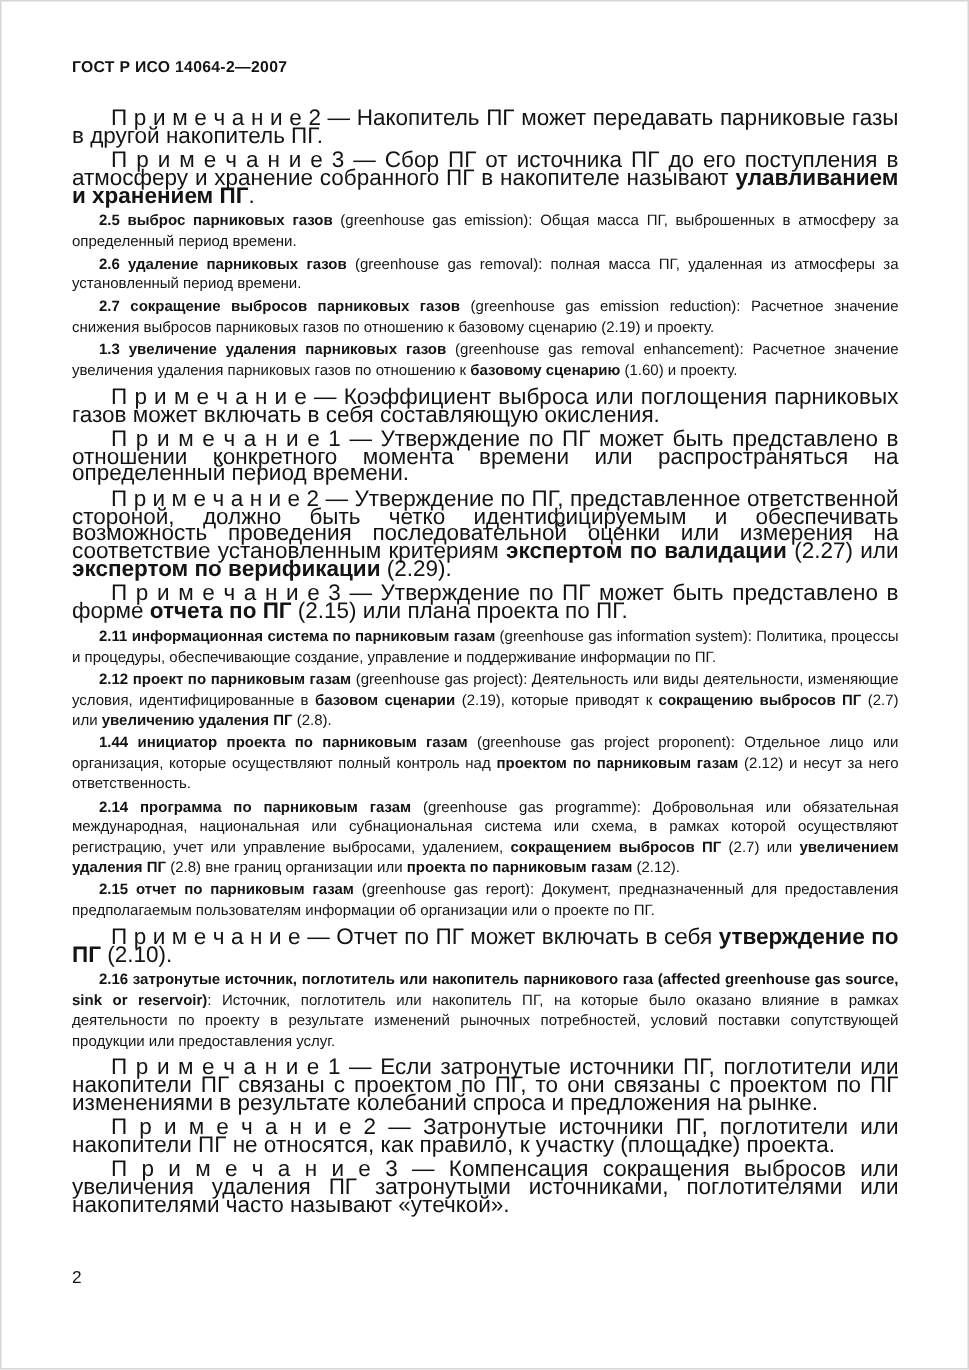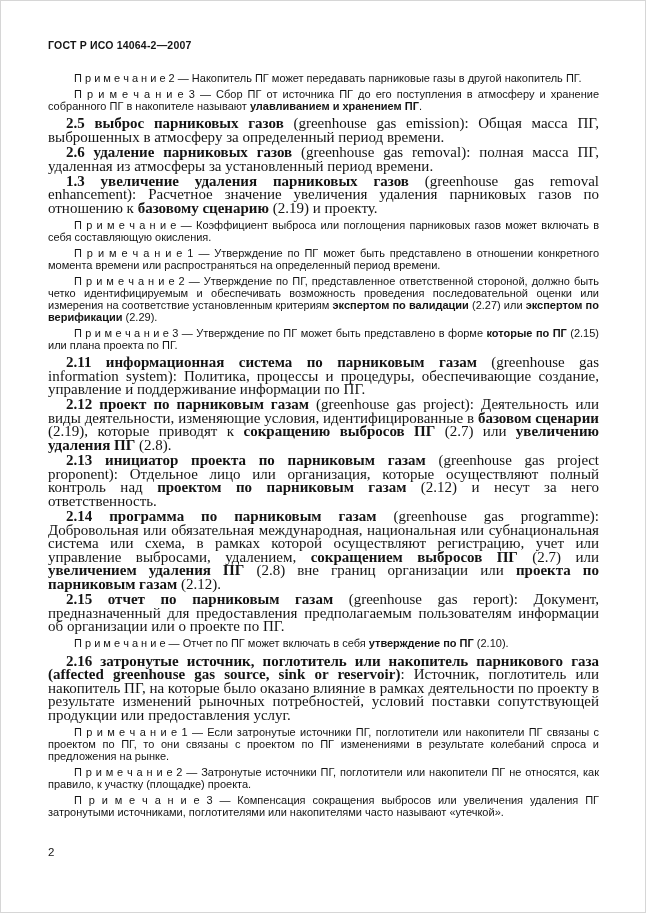--- a/index.html
+++ b/index.html
@@ -24,28 +24,27 @@
     font-weight: bold;
     font-size: 10.5px;
     letter-spacing: 0.2px;
     margin-bottom: 22px;
   }
   .content p {
     margin: 0;
     text-align: justify;
   }
   p.term {
-    font-size: 15px;
+    font-size: 10px;
     line-height: 13.6px;
     text-indent: 18px;
     margin: 1.5px 0;
-    font-family: Liberation Serif, serif;
   }
   p.note {
-    font-size: 11px;
+    font-size: 15px;
     line-height: 11.8px;
     text-indent: 26px;
     margin: 4.5px 0;
   }
   .b {
     font-weight: bold;
     margin-top: 44px;
   }
   .page-number {
     position: absolute;
@@ -58,28 +57,29 @@
 <body>
 
 <div class="page">
   <div class="doc-header">ГОСТ Р ИСО 14064-2—2007</div>
 
   <div class="content">
       <p class="note"><span>П р и м е ч а н и е 2 — Накопитель ПГ может передавать парниковые газы в другой накопитель ПГ.</span></p>
       <p class="note"><span>П р и м е ч а н и е 3 — Сбор ПГ от источника ПГ до его поступления в атмосферу и хранение собранного ПГ в накопителе называют </span><span class="b">улавливанием и хранением ПГ</span><span>.</span></p>
       <p class="term"><span class="b">2.5 выброс парниковых газов</span><span> (greenhouse gas emission): Общая масса ПГ, выброшенных в атмосферу за определенный период времени.</span></p>
       <p class="term"><span class="b">2.6 удаление парниковых газов</span><span> (greenhouse gas removal): полная масса ПГ, удаленная из атмосферы за установленный период времени.</span></p>
-      <p class="term"><span class="b">1.3 увеличение удаления парниковых газов</span><span> (greenhouse gas removal enhancement): Расчетное значение увеличения удаления парниковых газов по отношению к </span><span class="b">базовому сценарию</span><span> (2.19) и проекту.</span></p>
+      <p class="term"><span class="b">2.7 сокращение выбросов парниковых газов</span><span> (greenhouse gas emission reduction): Расчетное значение снижения выбросов парниковых газов по отношению к базовому сценарию (2.19) и проекту.</span></p>
+      <p class="term"><span class="b">1.3 увеличение удаления парниковых газов</span><span> (greenhouse gas removal enhancement): Расчетное значение увеличения удаления парниковых газов по отношению к </span><span class="b">базовому сценарию</span><span> (1.60) и проекту.</span></p>
       <p class="note"><span>П р и м е ч а н и е — Коэффициент выброса или поглощения парниковых газов может включать в себя составляющую окисления.</span></p>
       <p class="note"><span>П р и м е ч а н и е 1 — Утверждение по ПГ может быть представлено в отношении конкретного момента времени или распространяться на определенный период времени.</span></p>
       <p class="note"><span>П р и м е ч а н и е 2 — Утверждение по ПГ, представленное ответственной стороной, должно быть четко идентифицируемым и обеспечивать возможность проведения последовательной оценки или измерения на соответствие установленным критериям </span><span class="b">экспертом по валидации</span><span> (2.27) или </span><span class="b">экспертом по верификации</span><span> (2.29).</span></p>
-      <p class="note"><span>П р и м е ч а н и е 3 — Утверждение по ПГ может быть представлено в форме </span><span class="b">которые по ПГ</span><span> (2.15) или плана проекта по ПГ.</span></p>
+      <p class="note"><span>П р и м е ч а н и е 3 — Утверждение по ПГ может быть представлено в форме </span><span class="b">отчета по ПГ</span><span> (2.15) или плана проекта по ПГ.</span></p>
       <p class="term"><span class="b">2.11 информационная система по парниковым газам</span><span> (greenhouse gas information system): Политика, процессы и процедуры, обеспечивающие создание, управление и поддерживание информации по ПГ.</span></p>
       <p class="term"><span class="b">2.12 проект по парниковым газам</span><span> (greenhouse gas project): Деятельность или виды деятельности, изменяющие условия, идентифицированные в </span><span class="b">базовом сценарии</span><span> (2.19), которые приводят к </span><span class="b">сокращению выбросов ПГ</span><span> (2.7) или </span><span class="b">увеличению удаления ПГ</span><span> (2.8).</span></p>
-      <p class="term"><span class="b">2.13 инициатор проекта по парниковым газам</span><span> (greenhouse gas project proponent): Отдельное лицо или организация, которые осуществляют полный контроль над </span><span class="b">проектом по парниковым газам</span><span> (2.12) и несут за него ответственность.</span></p>
+      <p class="term"><span class="b">1.44 инициатор проекта по парниковым газам</span><span> (greenhouse gas project proponent): Отдельное лицо или организация, которые осуществляют полный контроль над </span><span class="b">проектом по парниковым газам</span><span> (2.12) и несут за него ответственность.</span></p>
       <p class="term"><span class="b">2.14 программа по парниковым газам</span><span> (greenhouse gas programme): Добровольная или обязательная международная, национальная или субнациональная система или схема, в рамках которой осуществляют регистрацию, учет или управление выбросами, удалением, </span><span class="b">сокращением выбросов ПГ</span><span> (2.7) или </span><span class="b">увеличением удаления ПГ</span><span> (2.8) вне границ организации или </span><span class="b">проекта по парниковым газам</span><span> (2.12).</span></p>
       <p class="term"><span class="b">2.15 отчет по парниковым газам</span><span> (greenhouse gas report): Документ, предназначенный для предоставления предполагаемым пользователям информации об организации или о проекте по ПГ.</span></p>
       <p class="note"><span>П р и м е ч а н и е — Отчет по ПГ может включать в себя </span><span class="b">утверждение по ПГ</span><span> (2.10).</span></p>
       <p class="term"><span class="b">2.16 затронутые источник, поглотитель или накопитель парникового газа (affected greenhouse gas source, sink or reservoir)</span><span>: Источник, поглотитель или накопитель ПГ, на которые было оказано влияние в рамках деятельности по проекту в результате изменений рыночных потребностей, условий поставки сопутствующей продукции или предоставления услуг.</span></p>
       <p class="note"><span>П р и м е ч а н и е 1 — Если затронутые источники ПГ, поглотители или накопители ПГ связаны с проектом по ПГ, то они связаны с проектом по ПГ изменениями в результате колебаний спроса и предложения на рынке.</span></p>
       <p class="note"><span>П р и м е ч а н и е 2 — Затронутые источники ПГ, поглотители или накопители ПГ не относятся, как правило, к участку (площадке) проекта.</span></p>
       <p class="note"><span>П р и м е ч а н и е 3 — Компенсация сокращения выбросов или увеличения удаления ПГ затронутыми источниками, поглотителями или накопителями часто называют «утечкой».</span></p>
     </div>
 
   <div class="page-number">2</div>

